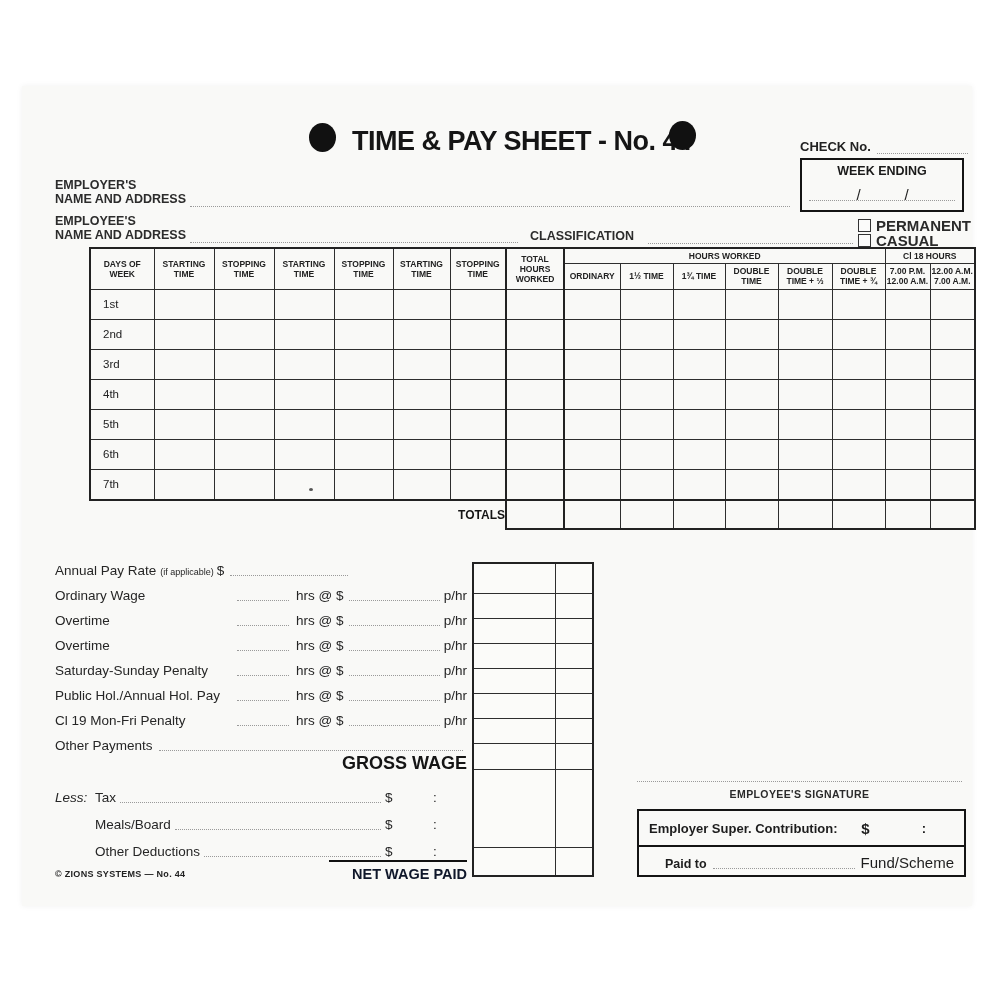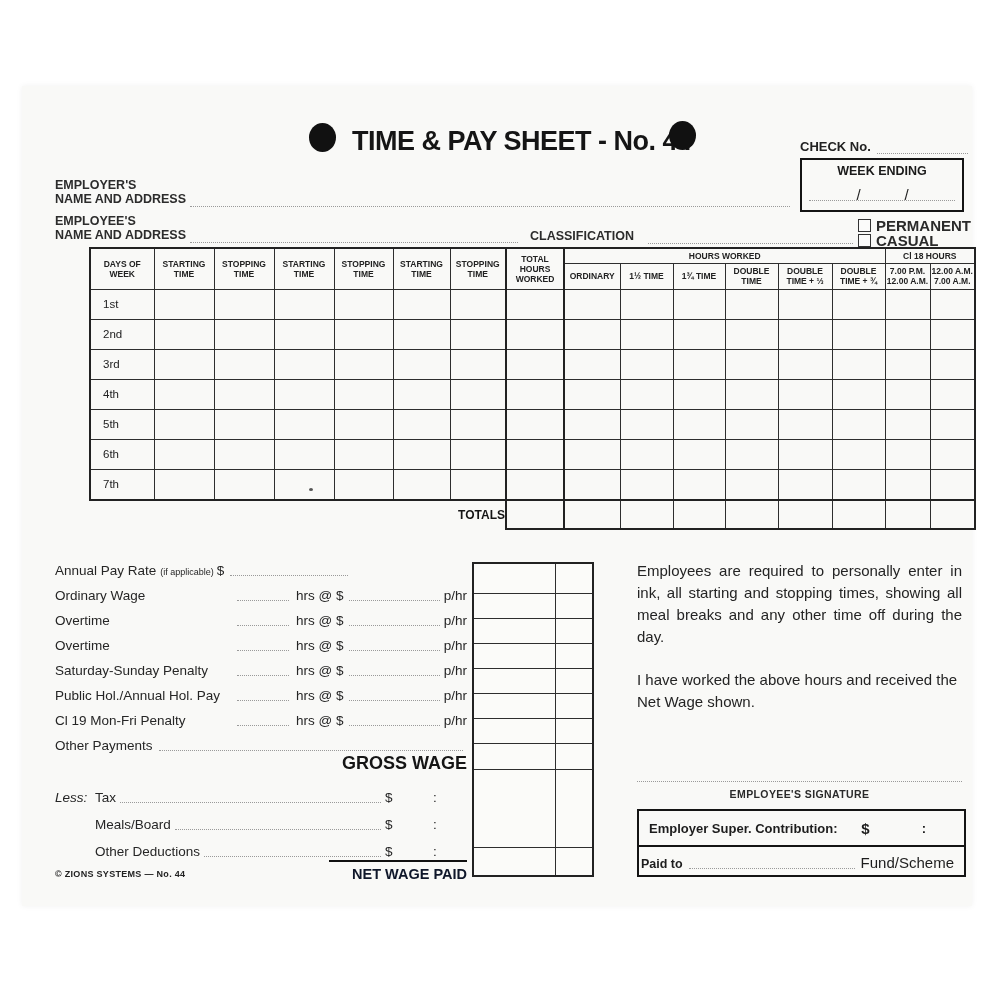--- a/index.html
+++ b/index.html
@@ -80,21 +80,21 @@
   .notes .p1{text-align:justify;}
   .notes .p2{margin-top:21px;}
   .sigline{position:absolute;left:637px;top:781px;width:325px;border-bottom:1.5px dotted #9a9a9a;}
   .siglabel{position:absolute;left:637px;top:788px;width:325px;text-align:center;font-size:10.5px;font-weight:bold;letter-spacing:0.4px;color:#2a2a2a;}
   .superbox{position:absolute;left:637px;top:809px;width:325px;height:64px;border:2.5px solid #141414;background:transparent;}
   .sb-r1{display:flex;align-items:center;height:34px;border-bottom:2px solid #141414;padding:0 10px;font-size:13px;font-weight:bold;color:#1d1d1d;}
   .sb-r1 .fx{flex:1;}
   .sb-r1 .dollar{font-size:15px;}
   .sb-r1 .gap{width:52px;}
   .sb-r1 .endpad{width:28px;}
-  .sb-r2{display:flex;align-items:flex-end;height:24px;padding:0 10px 3px 2px;font-size:12.5px;color:#1d1d1d;}
+  .sb-r2{display:flex;align-items:flex-end;height:24px;padding:0 10px 3px 26px;font-size:12.5px;color:#1d1d1d;}
   .sb-r2 .pt{font-weight:bold;flex:none;}
   .sb-r2 .lead{flex:1;border-bottom:1.5px dotted #9a9a9a;margin:0 6px 2px 6px;height:12px;}
   .sb-r2 .fs{flex:none;font-size:15px;}
 </style>
 </head>
 <body>
 
 <div class="page">
   <div class="paper"></div>
 
@@ -418,24 +418,20 @@
     <div class="c1"></div>
       <div></div>
     <div class="c1"></div>
       <div></div>
     <div class="c1"></div>
       <div></div>
     <div class="c1"></div>
       <div></div>
   </div>
 
-  <div class="notes">
-    <p class="p1">Employees are required to personally enter in ink, all starting and stopping times, showing all meal breaks and any other time off during the day.</p>
-    <p class="p2">I have worked the above hours and received the Net Wage shown.</p>
-  </div>
   <div class="sigline"></div>
   <div class="siglabel">EMPLOYEE'S SIGNATURE</div>
 
   <div class="superbox">
     <div class="sb-r1">
       <span>Employer Super. Contribution:</span>
       <span class="fx"></span>
       <span class="dollar">$</span>
       <span class="gap"></span>
       <span>:</span>

